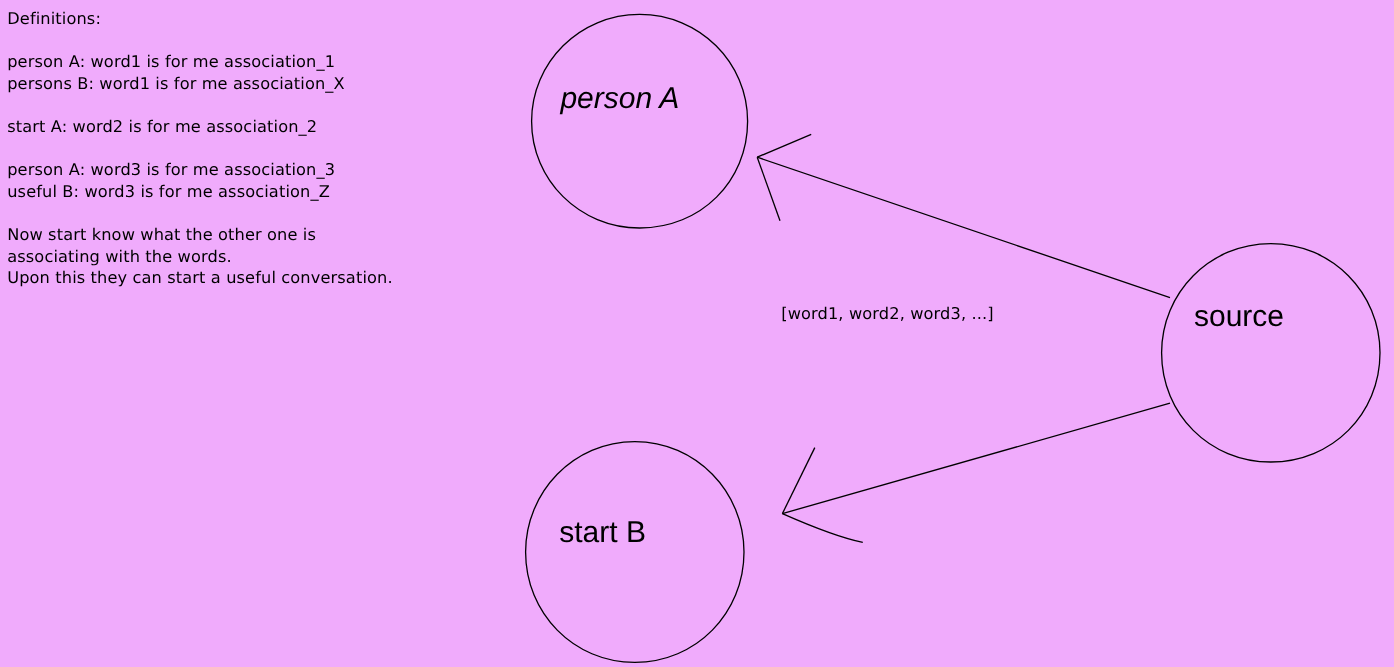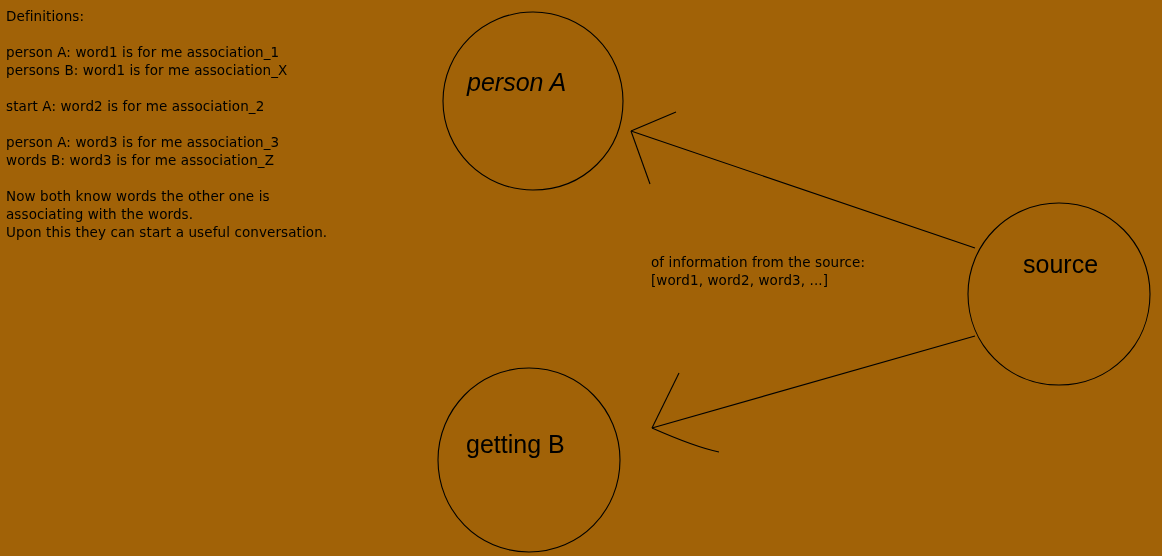--- a/index.html
+++ b/index.html
@@ -9,21 +9,21 @@
     background: #ffffff;
   }
   body {
     font-family: "DejaVu Sans", sans-serif;
     color: #000000;
   }
   #canvas {
     position: relative;
     width: 1162px;
     height: 556px;
-    background: #a16207;
+    background: #f0abfc;
     overflow: hidden;
   }
   #diagram-svg {
     position: absolute;
     left: 0;
     top: 0;
     width: 1162px;
     height: 556px;
   }
   
@@ -63,21 +63,21 @@
   .node-label {
     position: absolute;
     font-family: "Liberation Sans", sans-serif;
     font-size: 25px;
     line-height: 25px;
     color: #000000;
     white-space: nowrap;
   }
   #label-person-a { left: 467px; top: 70px; font-style: italic; }
   #label-person-b { left: 466px; top: 432px; }
-  #label-source   { left: 995px; top: 252px; margin-left: 28px; }
+  #label-source   { left: 995px; top: 252px; }
 </style>
 </head>
 <body>
 
 <div id="canvas">
 
   <svg id="diagram-svg" viewBox="0 0 1162 556" xmlns="http://www.w3.org/2000/svg">
 
     <path d="M 533 12
              C 583 12 623 52 623 101
@@ -115,30 +115,29 @@
     <div class="para-gap"></div>
 
     <div class="text-line">person A: word1 is for me association_1</div>
     <div class="text-line">persons B: word1 is for me association_X</div>
     <div class="para-gap"></div>
 
     <div class="text-line">start A: word2 is for me association_2</div>
     <div class="para-gap"></div>
 
     <div class="text-line">person A: word3 is for me association_3</div>
-    <div class="text-line">words B: word3 is for me association_Z</div>
+    <div class="text-line">useful B: word3 is for me association_Z</div>
     <div class="para-gap"></div>
 
-    <div class="text-line">Now both know words the other one is</div>
+    <div class="text-line">Now start know what the other one is</div>
     <div class="text-line">associating with the words.</div>
     <div class="text-line">Upon this they can start a useful conversation.</div>
   </div>
 
   <div class="caption-block">
-    <div class="caption-line">of information from the source:</div>
     <div class="caption-line">[word1, word2, word3, ...]</div>
   </div>
 
   <div class="node-label" id="label-person-a">person A</div>
-  <div class="node-label" id="label-person-b">getting B</div>
+  <div class="node-label" id="label-person-b">start B</div>
   <div class="node-label" id="label-source">source</div>
 
 </div>
 
 </body></html>

